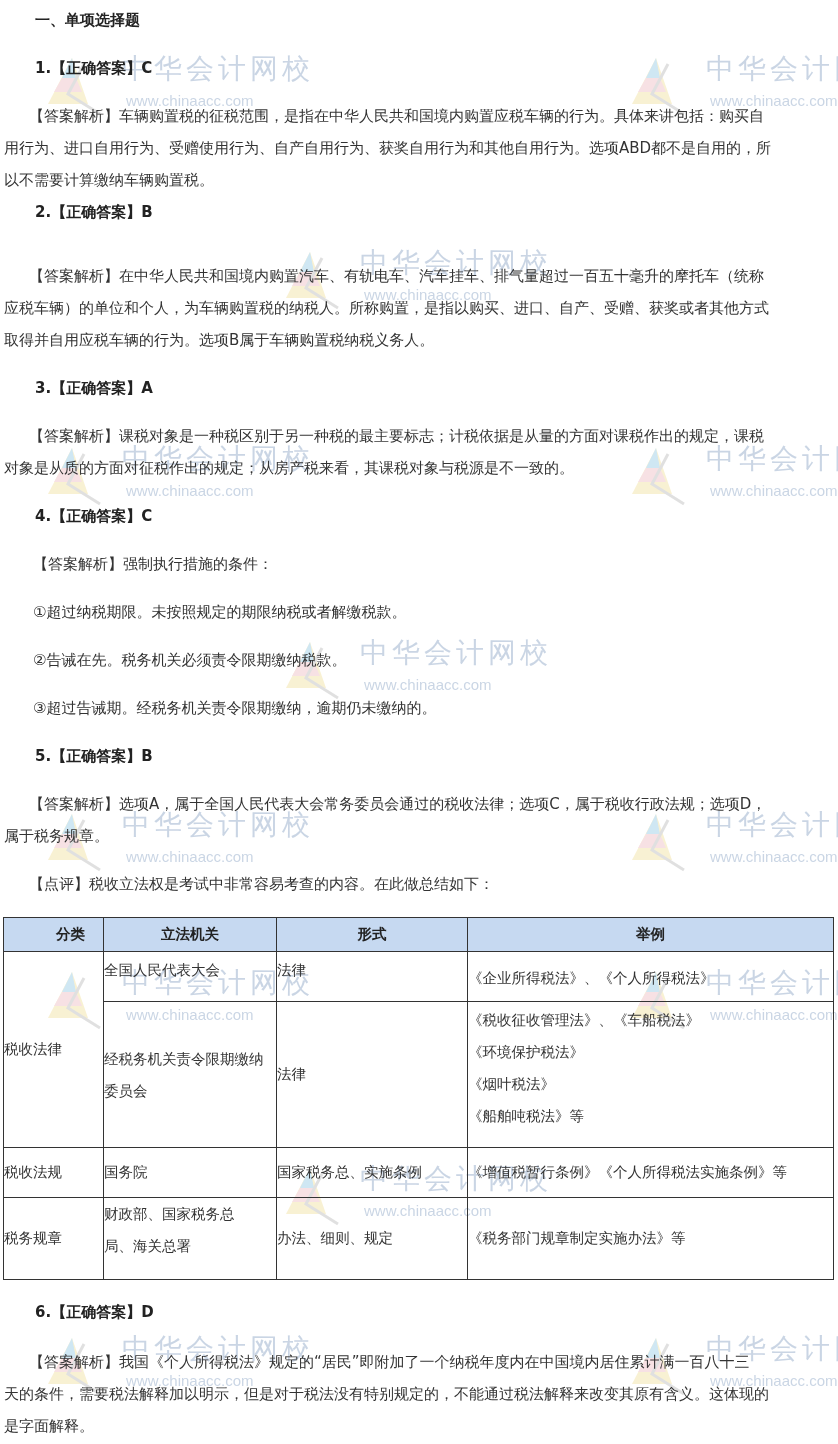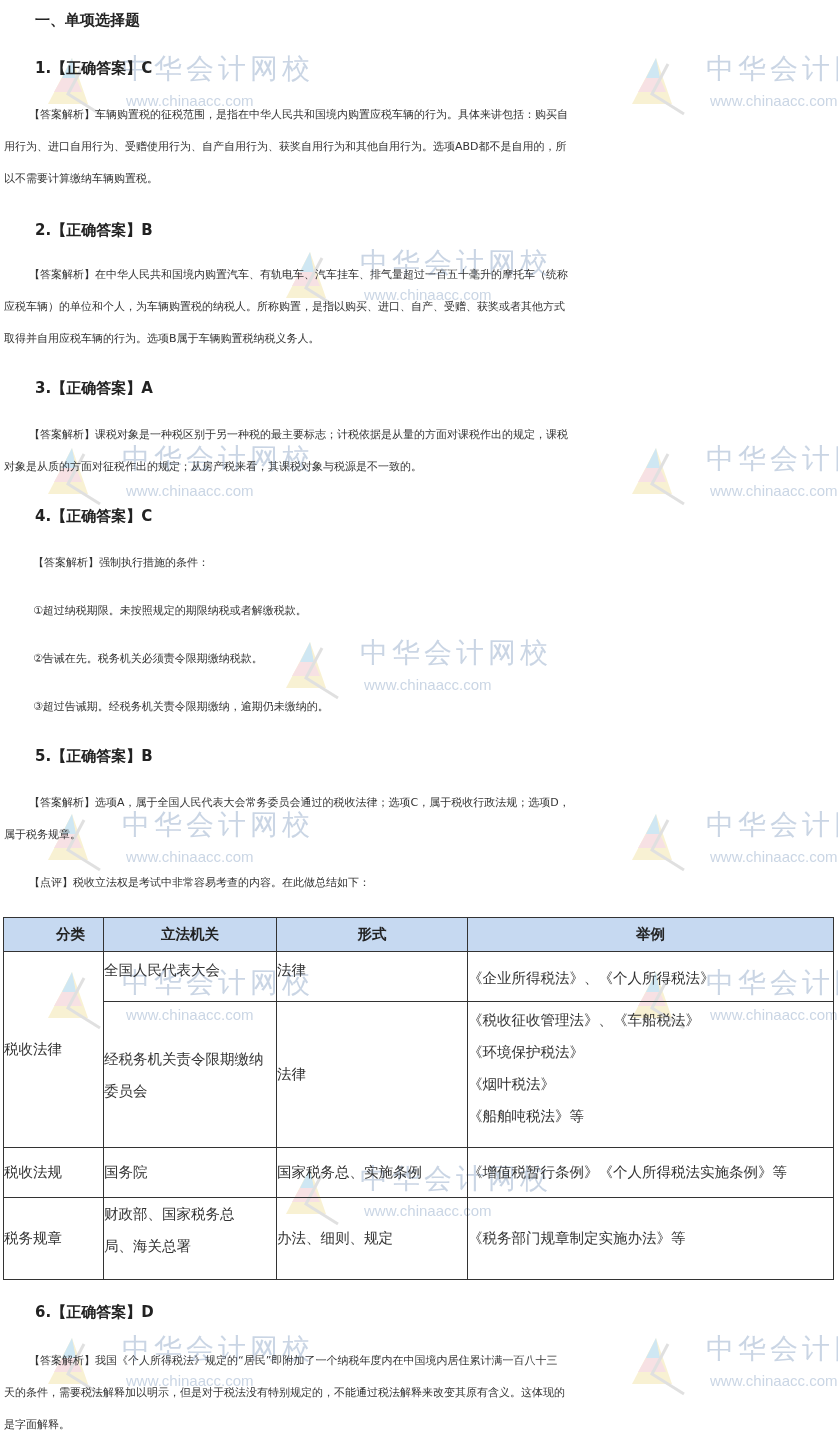--- a/index.html
+++ b/index.html
@@ -1,21 +1,21 @@
 <!DOCTYPE html>
 <html><head>
 <meta charset="utf-8">
 <style>
   html, body { margin:0; padding:0; background:#ffffff; }
   body { width:838px; height:1444px; position:relative; overflow:hidden;
          font-family:"DejaVu Sans","Liberation Sans",sans-serif; color:#333333; }
   .doc { position:absolute; left:0; top:0; width:838px; }
   .heading { position:absolute; font-size:15px; font-weight:bold; color:#222; white-space:nowrap; }
   .ans { position:absolute; font-size:15px; font-weight:bold; color:#222; white-space:nowrap; }
-  .line { position:absolute; font-size:11px; color:#333; white-space:nowrap; }
+  .line { position:absolute; font-size:15px; color:#333; white-space:nowrap; }
 
   table.sum { position:absolute; left:3px; top:917px; width:830px; border-collapse:collapse;
               font-size:14.5px; color:#333; table-layout:fixed; }
   table.sum th, table.sum td { border:1.5px solid #333; padding:0; vertical-align:middle; }
   table.sum th { background:#c6d9f1; font-weight:bold; height:33px; text-align:center; color:#222; }
   table.sum th.first { text-align:right; padding-right:18px; }
   table.sum td { text-align:left; }
   .cellline { display:block; line-height:32px; }
 
   .wm { position:absolute; pointer-events:none; opacity:0.55; }
@@ -159,21 +159,21 @@
     <span class="en">www.chinaacc.com</span>
   </div>
 
   <div class="heading" style="left:35px;top:11px;">一、单项选择题</div>
 
   <div class="ans" style="left:35px;top:59px;">1.【正确答案】C</div>
   <div class="line" style="left:29px;top:107px;">【答案解析】车辆购置税的征税范围，是指在中华人民共和国境内购置应税车辆的行为。具体来讲包括：购买自</div>
   <div class="line" style="left:4px;top:139px;">用行为、进口自用行为、受赠使用行为、自产自用行为、获奖自用行为和其他自用行为。选项ABD都不是自用的，所</div>
   <div class="line" style="left:4px;top:171px;">以不需要计算缴纳车辆购置税。</div>
 
-  <div class="ans" style="left:35px;top:221px;">2.【正确答案】B</div>
+  <div class="ans" style="left:35px;top:203px;">2.【正确答案】B</div>
   <div class="line" style="left:29px;top:267px;">【答案解析】在中华人民共和国境内购置汽车、有轨电车、汽车挂车、排气量超过一百五十毫升的摩托车（统称</div>
   <div class="line" style="left:4px;top:299px;">应税车辆）的单位和个人，为车辆购置税的纳税人。所称购置，是指以购买、进口、自产、受赠、获奖或者其他方式</div>
   <div class="line" style="left:4px;top:331px;">取得并自用应税车辆的行为。选项B属于车辆购置税纳税义务人。</div>
 
   <div class="ans" style="left:35px;top:379px;">3.【正确答案】A</div>
   <div class="line" style="left:29px;top:427px;">【答案解析】课税对象是一种税区别于另一种税的最主要标志；计税依据是从量的方面对课税作出的规定，课税</div>
   <div class="line" style="left:4px;top:459px;">对象是从质的方面对征税作出的规定；从房产税来看，其课税对象与税源是不一致的。</div>
 
   <div class="ans" style="left:35px;top:507px;">4.【正确答案】C</div>
   <div class="line" style="left:33px;top:555px;">【答案解析】强制执行措施的条件：</div>

